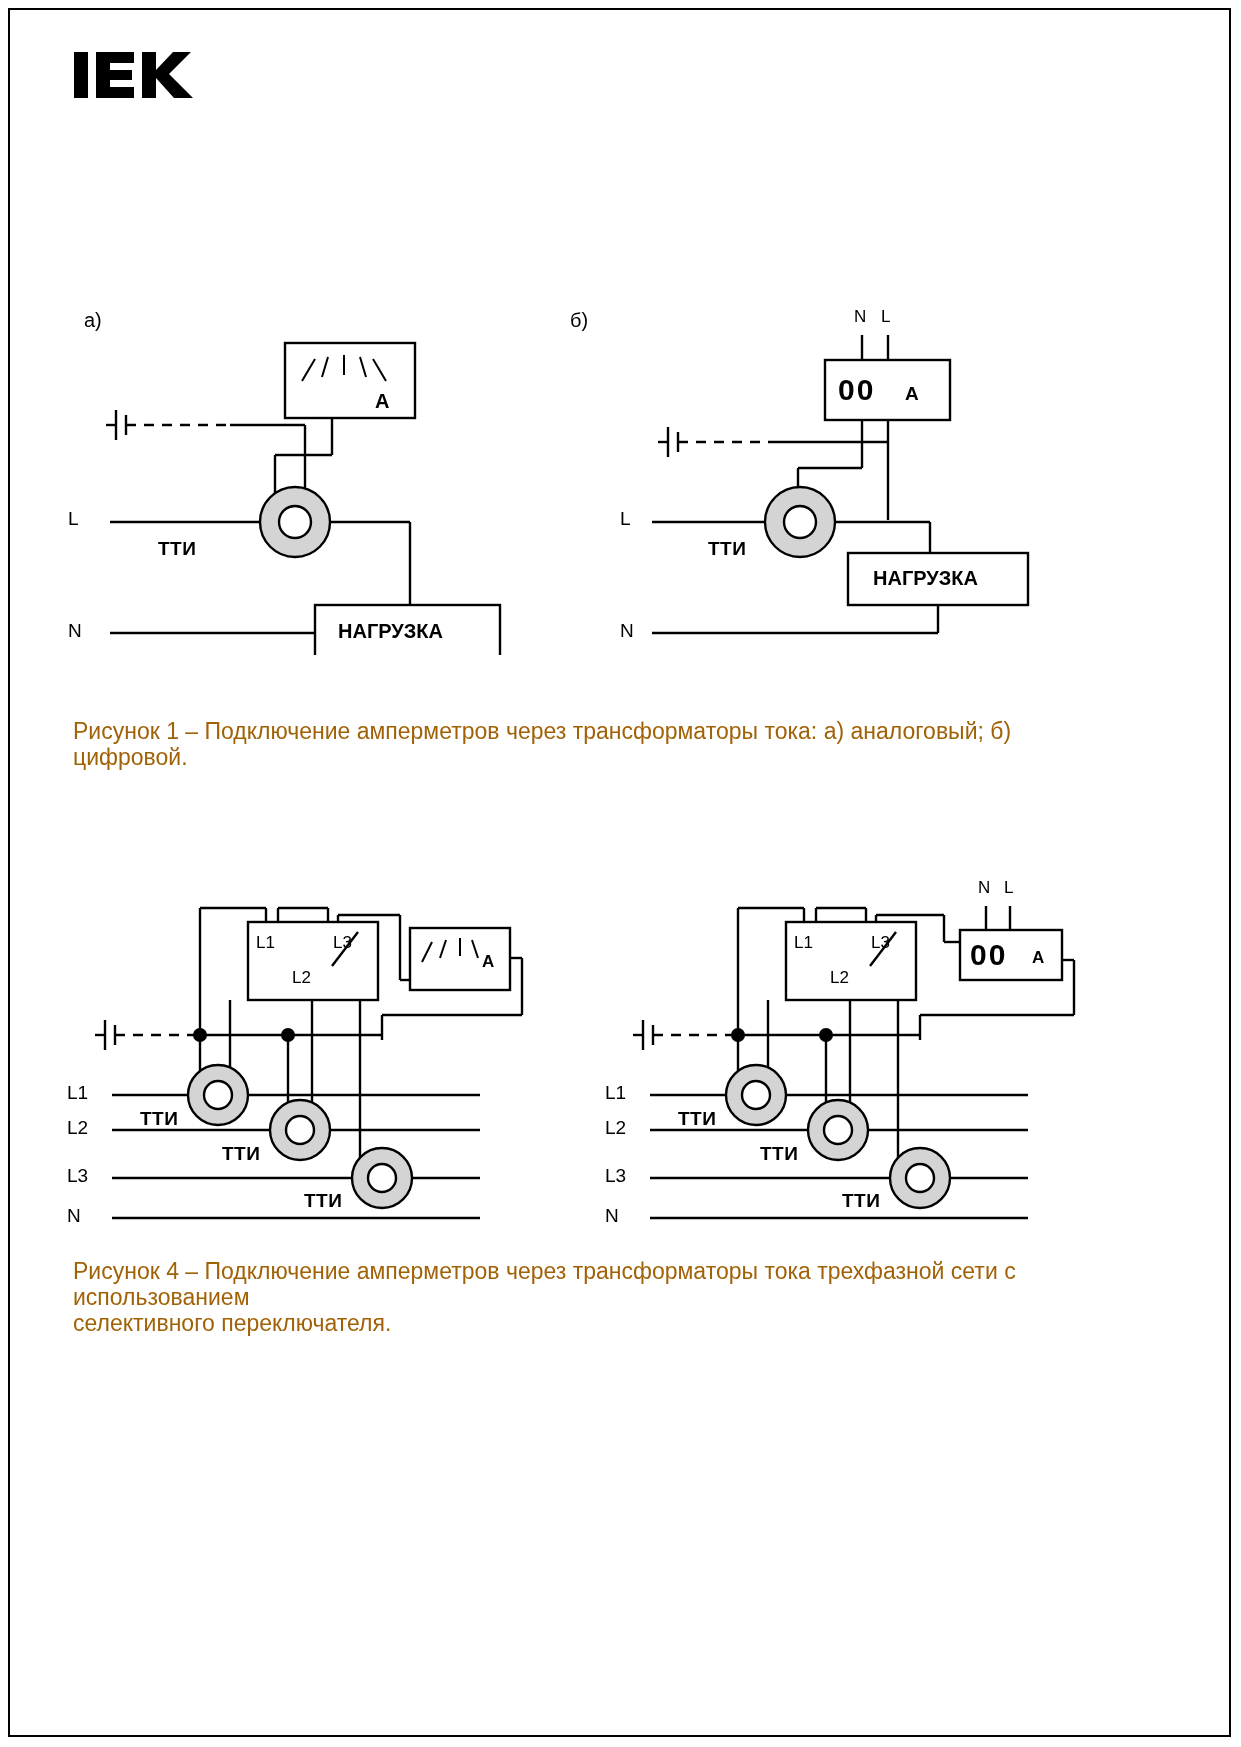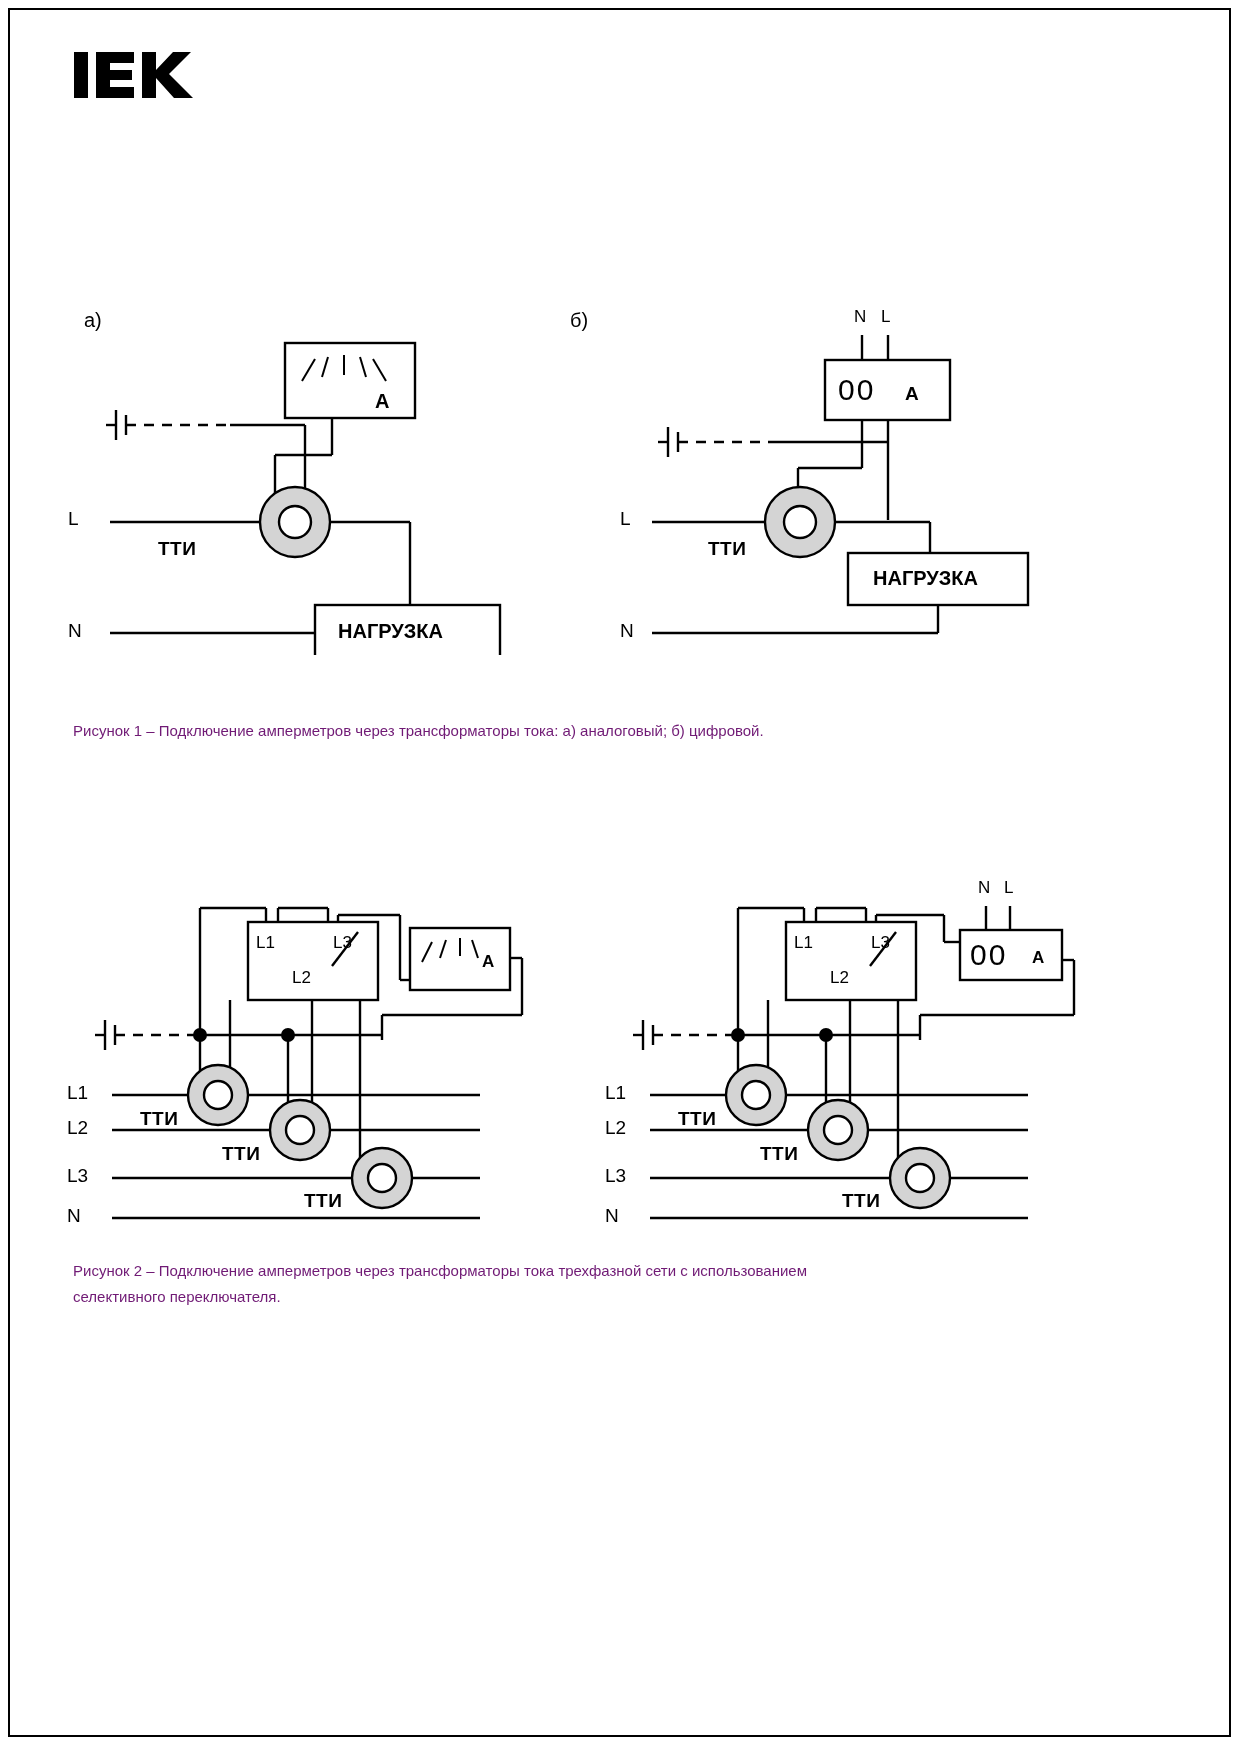--- a/index.html
+++ b/index.html
@@ -35,44 +35,44 @@
     width: 130px;
     height: 70px;
   }
   
   .fig {
     position: absolute;
   }
   
   .caption {
     position: absolute;
-    font-size: 15px;
+    font-size: 23px;
     line-height: 26px;
-    color: #701a75;
+    color: #a16207;
     white-space: pre-wrap;
   }
   #caption1 { left: 73px; top: 718px; width: 1000px; }
   #caption2 { left: 73px; top: 1258px; width: 960px; }
 
   
   .lbl {
     position: absolute;
     font-size: 19px;
     color: #000;
     white-space: nowrap;
   }
   .lbl-small { font-size: 17px; }
   .lbl-bold { font-weight: bold; font-size: 19px; letter-spacing: .5px; }
   .lbl-box {
     font-size: 20px;
     font-weight: bold;
   }
   .lbl-digital {
     font-size: 30px;
-    font-weight: normal;
+    font-weight: bold;
     letter-spacing: 2px;
   }
   .lbl-ab { font-size: 20px; }
 </style>
 </head>
 <body>
 
 <div id="page">
   <div id="page-border"></div>
 
@@ -302,15 +302,15 @@
     <div class="lbl lbl-small" style="left:424px; top:58px; font-weight:bold;">A</div>
     <div class="lbl" style="left:-3px; top:192px;">L1</div>
     <div class="lbl" style="left:-3px; top:227px;">L2</div>
     <div class="lbl" style="left:-3px; top:275px;">L3</div>
     <div class="lbl" style="left:-3px; top:315px;">N</div>
     <div class="lbl lbl-bold" style="left:70px; top:218px;">ТТИ</div>
     <div class="lbl lbl-bold" style="left:152px; top:253px;">ТТИ</div>
     <div class="lbl lbl-bold" style="left:234px; top:300px;">ТТИ</div>
   </div>
 
-  <div id="caption2" class="caption">Рисунок 2 – Подключение амперметров через трансформаторы тока трехфазной сети с использованием
+  <div id="caption2" class="caption">Рисунок 4 – Подключение амперметров через трансформаторы тока трехфазной сети с использованием
 селективного переключателя.</div>
 </div>
 
 </body></html>

